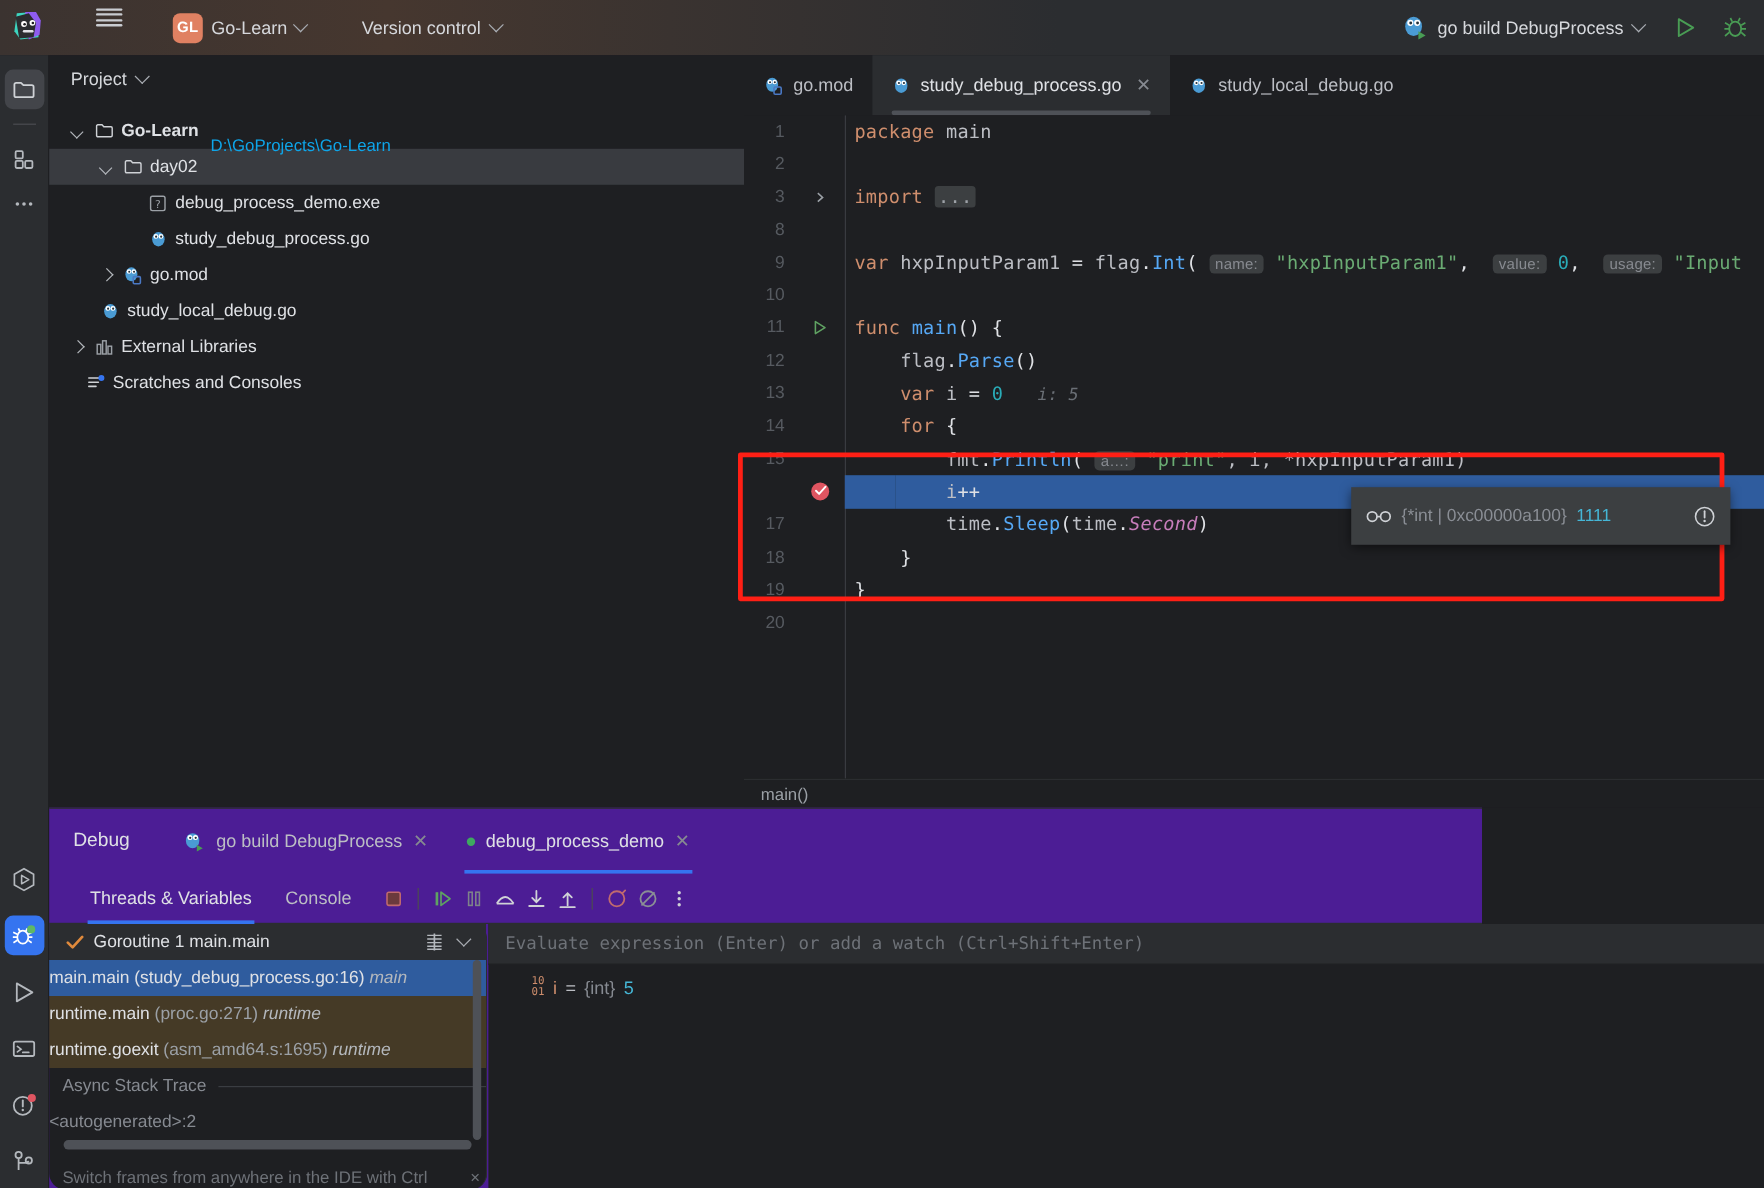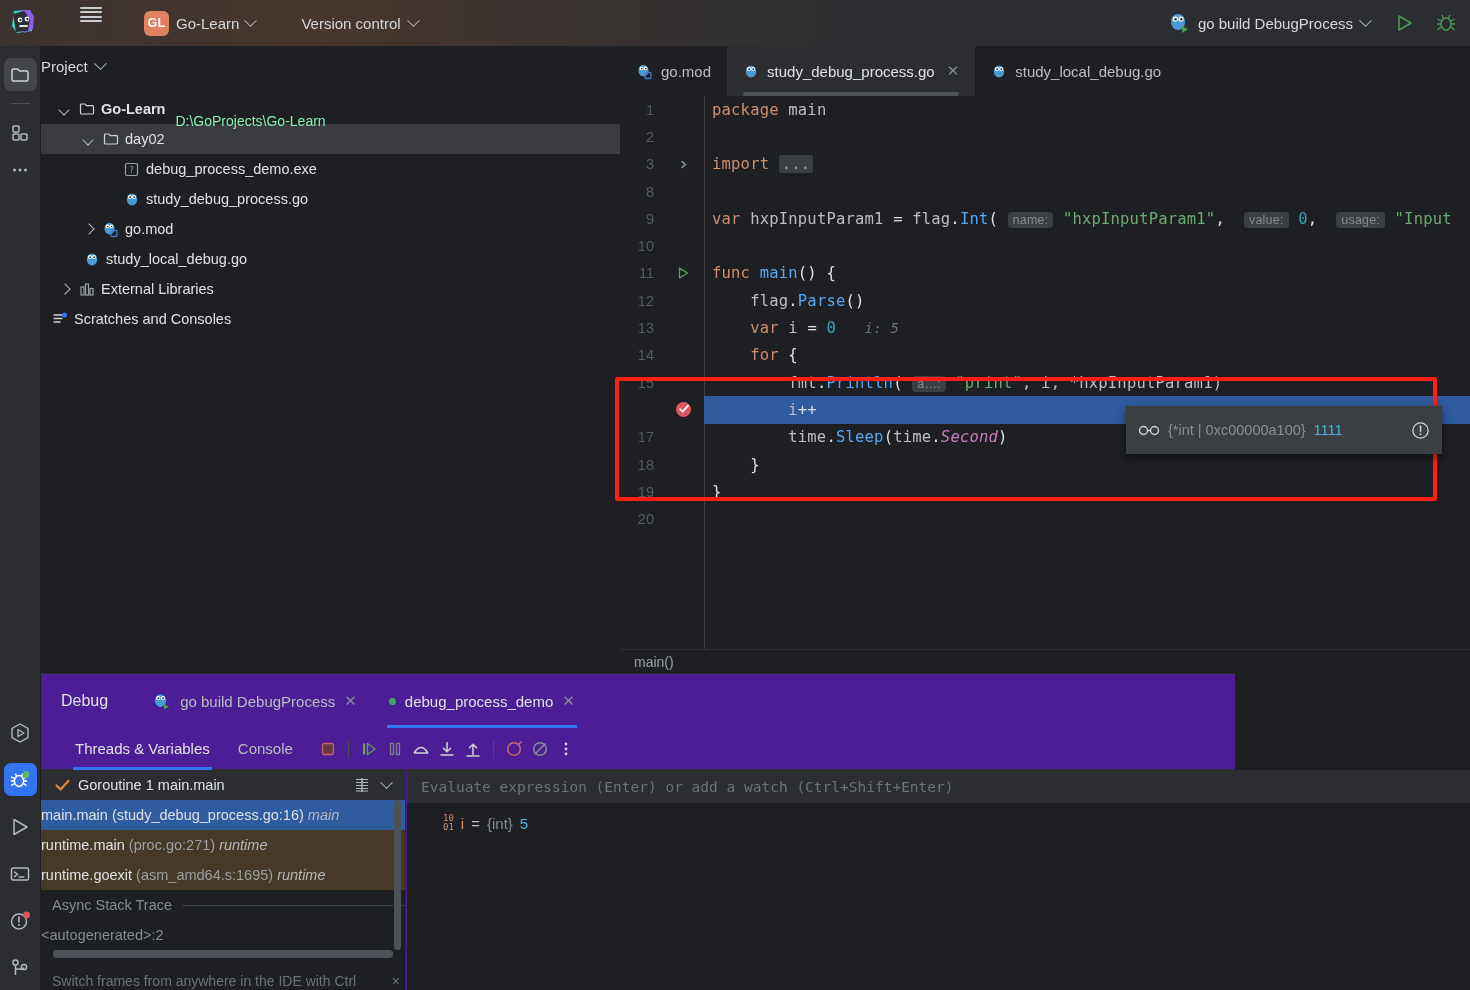--- a/index.html
+++ b/index.html
@@ -40,32 +40,32 @@
   #leftstrip .sl-bottom{margin-top:auto;padding-bottom:6px;display:flex;flex-direction:column;align-items:center;gap:14px;}
   .strip-btn{width:33px;height:33px;border-radius:7px;display:flex;align-items:center;justify-content:center;cursor:pointer;position:relative;}
   .strip-btn.sel{background:#43454a;}
   .strip-btn.blue{background:#3574f0;}
   .strip-sep{width:19px;height:1px;background:#4b4d51;margin:8px 0;}
 
   
   #project{
     position:absolute;left:41px;top:46px;width:579px;height:627px;background:#1e1f22;
   }
-  #prj-header{height:40px;display:flex;align-items:center;gap:8px;cursor:pointer;}
+  #prj-header{height:40px;display:flex;align-items:center;padding-left:18px;gap:8px;cursor:pointer;}
   #prj-header .ttl{font-size:15px;color:#d6d8dc;}
   .tree{padding-top:8px;font-size:14.5px;}
   .trow{height:30px;display:flex;align-items:center;gap:6px;cursor:pointer;padding-right:12px;}
   .trow.sel{background:#393b40;}
   .arrow{width:13px;height:13px;flex:0 0 13px;position:relative;}
   .arrow.down::after{content:"";position:absolute;left:1px;top:3px;width:7px;height:7px;border-right:1.5px solid #b4b8bd;border-bottom:1.5px solid #b4b8bd;transform:rotate(45deg);}
   .arrow.right::after{content:"";position:absolute;left:2px;top:2px;width:7px;height:7px;border-right:1.5px solid #b4b8bd;border-bottom:1.5px solid #b4b8bd;transform:rotate(-45deg);}
   .ticon{width:17px;height:17px;flex:0 0 17px;display:flex;align-items:center;justify-content:center;}
   .tlabel{white-space:nowrap;}
   .tlabel.bold{font-weight:700;}
-  .tpath{color:#86efac;font-size:14px;margin-left:4px;margin-top:24px;}
+  .tpath{color:#0ea5e9;font-size:14px;margin-left:4px;margin-top:24px;}
 
   
   #editor{position:absolute;left:620px;top:46px;width:850px;height:627px;background:#1e1f22;}
   #tabs{height:50px;display:flex;align-items:flex-end;position:relative;}
   .tab{height:50px;display:flex;align-items:center;gap:8px;padding:0 16px;cursor:pointer;position:relative;font-size:15px;color:#bcbec4;white-space:nowrap;}
   .tab.active{background:#2b2d30;color:#dfe1e5;}
   .tab.active::after{content:"";position:absolute;left:16px;right:16px;bottom:0;height:4px;background:#4e5157;border-radius:2px;}
   .tab .x{color:#868a91;font-size:15px;margin-left:4px;}
   #code{position:absolute;left:0;top:50px;width:850px;height:553px;overflow:hidden;background:#1e1f22;}
   .cline{height:27.3px;display:flex;align-items:center;position:relative;white-space:pre;}
@@ -105,21 +105,21 @@
   .dbg-tab.active::after{content:"";position:absolute;left:14px;right:14px;bottom:0;height:3px;background:#3574f0;}
   .dbg-tab .x{color:#868a91;font-size:15px;}
   .greendot{width:7px;height:7px;border-radius:50%;background:#3ea860;}
   #dbg-toolbar{height:42px;display:flex;align-items:center;padding-left:20px;gap:0;border-bottom:1px solid #2b2d30;position:relative;}
   .sub-tab{font-size:15px;color:#bcbec4;padding:0 14px;height:42px;display:flex;align-items:center;cursor:pointer;position:relative;}
   .sub-tab.active{color:#dfe1e5;}
   .sub-tab.active::after{content:"";position:absolute;left:12px;right:12px;bottom:0;height:3px;background:#3574f0;}
   .tbsep{width:1px;height:18px;background:#4b4d51;margin:0 7px;}
   .tbicon{width:26px;height:26px;display:flex;align-items:center;justify-content:center;cursor:pointer;border-radius:4px;}
 
-  #frames{position:absolute;left:0;top:96px;width:365px;height:221px;background:#1e1f22;border-right:1px solid #2b2d30;}
+  #frames{position:absolute;left:0;top:96px;width:365px;height:221px;background:#1e1f22;border-right:1px solid #2b2d30;border-radius:13px;}
   #gor-head{height:30px;display:flex;align-items:center;padding:0 8px 0 14px;gap:8px;background:#2b2d30;}
   #gor-head .gtxt{font-size:14.5px;color:#dfe1e5;}
   .frame{height:30px;display:flex;align-items:center;font-size:14.5px;white-space:nowrap;cursor:pointer;}
   .frame.sel{background:#2f5c9e;}
   .frame.lib{background:#453a26;}
   .fr-main{color:#dfe1e5;}
   .fr-dim{color:#9ba0a6;}
   .fr-ital{font-style:italic;color:#b4b8bd;}
   .fr-plain{color:#868a91;}
   #async{height:30px;display:flex;align-items:center;padding-left:11px;font-size:14.5px;color:#868a91;gap:10px;}
@@ -352,21 +352,21 @@
       <span class="ticon">
         <svg width="16" height="16" viewBox="0 0 16 16">
             <rect x="2" y="6" width="3" height="8" fill="none" stroke="#9ba0a6" stroke-width="1.2"></rect>
             <rect x="6.5" y="3" width="3" height="11" fill="none" stroke="#9ba0a6" stroke-width="1.2"></rect>
             <rect x="11" y="7.5" width="3" height="6.5" fill="none" stroke="#9ba0a6" stroke-width="1.2"></rect>
           </svg>
       </span>
       <span class="tlabel">External Libraries</span>
     </div>
 
-    <div class="trow" style="padding-left:10px">
+    <div class="trow" style="padding-left:30px">
       <span class="ticon">
         <svg width="16" height="16" viewBox="0 0 16 16">
             <path d="M2 4 H12 M2 7.5 H10 M2 11 H8" stroke="#cfd2d6" stroke-width="1.3" stroke-linecap="round"></path>
             <circle cx="12.5" cy="4" r="2.5" fill="#3574f0"></circle>
           </svg>
       </span>
       <span class="tlabel">Scratches and Consoles</span>
     </div>
 
   </div>

